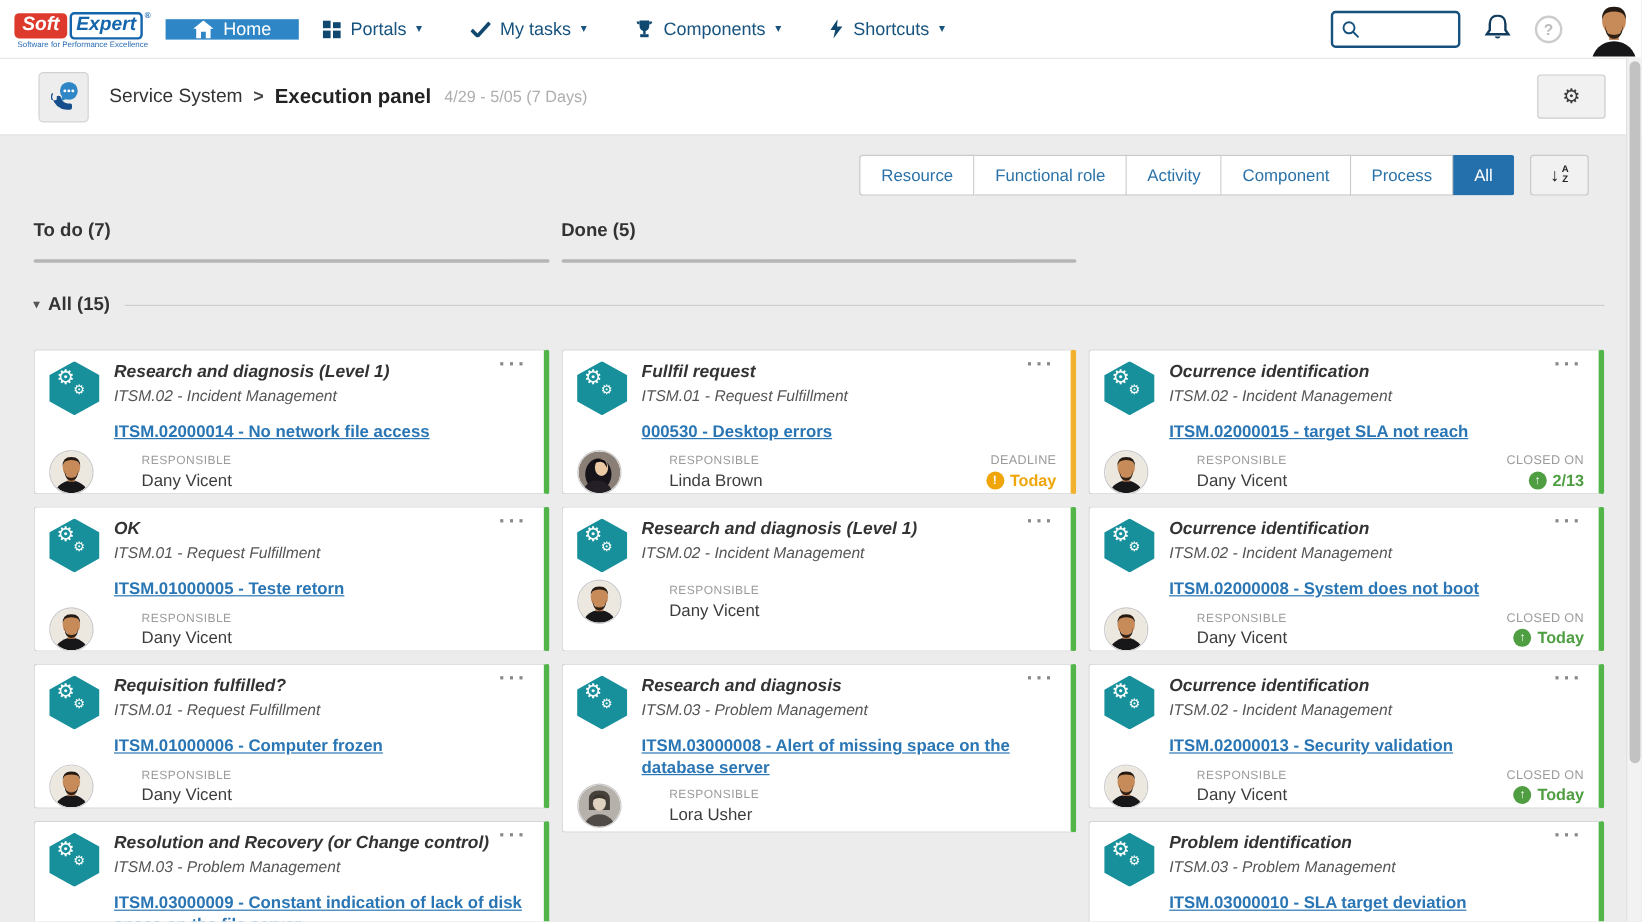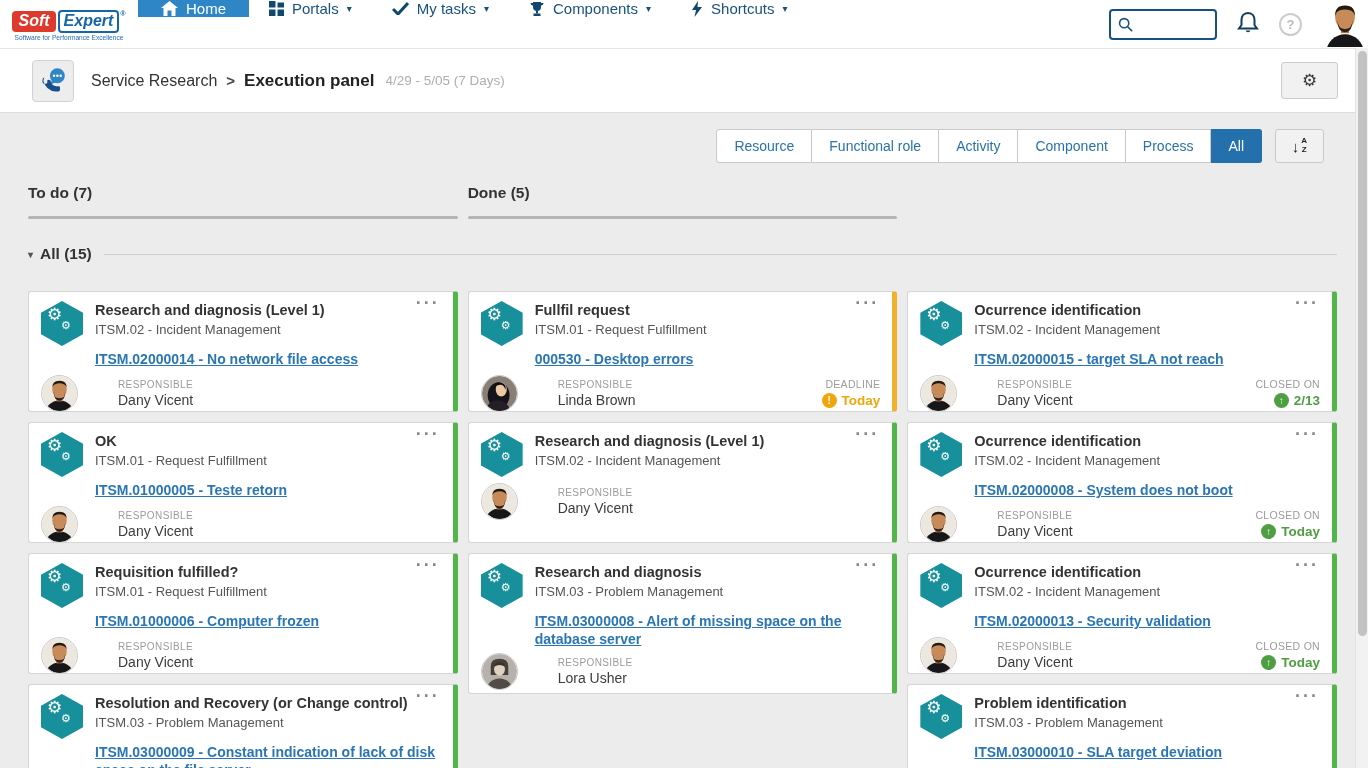--- a/index.html
+++ b/index.html
@@ -7,21 +7,21 @@
   .page { position:relative; width:1368px; height:768px; overflow:hidden; }
 
   
   .nav { position:absolute; top:0; left:0; right:0; height:48px; background:#fff; display:flex; align-items:stretch; z-index:5; }
   .logo { width:138px; display:flex; flex-direction:column; justify-content:center; align-items:center; padding-top:2px; }
   .logo-row { display:flex; align-items:center; font-style:italic; font-weight:bold; font-size:16px; }
   .logo-soft { background:#dd3a2d; color:#fff; padding:1px 6px 2px; border-radius:4px; }
   .logo-expert { color:#1565ad; border:2px solid #1565ad; background:#fff; padding:0 4px 1px; border-radius:4px; margin-left:2px; }
   .logo-reg { font-size:7px; color:#1565ad; align-self:flex-start; margin-left:1px; }
   .logo-tag { font-size:6.6px; color:#2a6db5; margin-top:1px; white-space:nowrap; }
-  .menu { display:flex; align-items:flex-start; }
+  .menu { display:flex; align-items:center; }
   .nav-item { display:flex; align-items:center; gap:8px; padding:0 20px; font-size:15px; color:#17537e; cursor:pointer; }
   .nav-item.active { background:#2e86c6; color:#fff; padding:0 23px; }
   .nav-item .caret { font-size:10px; color:inherit; }
   .nav-item svg { display:block; }
   .nav-right { margin-left:auto; display:flex; align-items:center; gap:20px; }
   .searchbox { width:108px; height:31px; border:2px solid #17527e; border-radius:4px; display:flex; align-items:center; padding:0 7px; gap:5px; background:#fff; }
   .searchbox input { border:0; outline:0; width:70px; font-size:13px; background:transparent; font-family:inherit; }
   .help-circle { width:23px; height:23px; border-radius:50%; border:2px solid #ccc; color:#bbb; font-size:13px; font-weight:bold; display:grid; place-items:center; }
   .nav-avatar { width:46px; height:48px; overflow:hidden; }
 
@@ -61,21 +61,21 @@
 
   
   .card { position:relative; background:#fff; border:1px solid #d6d6d6; border-right:5px solid #52b54a; border-radius:3px; padding:9px 12px 0; overflow:hidden; }
   .card.b-orange { border-right-color:#f2b02f; }
   .h120 { height:121px; } .h140 { height:141px; }
   .dots { position:absolute; top:1px; right:13px; color:#888; font-size:18px; font-weight:bold; letter-spacing:2px; cursor:pointer; }
   .card-head { display:flex; gap:12px; }
   .hex { width:42px; height:45px; flex:0 0 42px; background:#17909b; clip-path:polygon(50% 0,100% 26%,100% 74%,50% 100%,0 74%,0 26%); position:relative; }
   .hex .g1 { position:absolute; left:6px; top:5px; color:#fff; font-size:17px; line-height:1; }
   .hex .g2 { position:absolute; left:20px; top:19px; color:#fff; font-size:11px; line-height:1; }
-  .head-text { min-width:0; padding-right:26px; }
+  .head-text { min-width:0; padding-right:26px;font-style:italic; }
   .card-title { font-size:14.5px; font-weight:bold; color:#333; margin-top:1px; white-space:nowrap; overflow:hidden; }
   .card-proc { font-size:13px; color:#555; margin-top:4px; }
   .card-link { display:block; margin:5px 0 0 54px; font-size:14px; font-weight:bold; color:#2a76b5; text-decoration:underline; line-height:1.25; cursor:pointer; }
   .card-foot { display:flex; align-items:center; margin-top:6px;gap:24px; }
   .av { width:37px; height:37px; border-radius:50%; border:1px solid #c9c9c9; overflow:hidden; flex:0 0 37px; background:#fff; }
   .av svg { display:block; width:100%; height:100%; }
   .resp { margin-left:16px; }
   .resp-label { font-size:10px; color:#9b9b9b; letter-spacing:.4px; }
   .resp-name { font-size:14px; color:#3c3c3c; margin-top:2px; }
   .badge { margin-left:auto; text-align:right; }
@@ -218,21 +218,21 @@
     <div class="crumb-icon">
       <svg width="28" height="28" viewBox="0 0 32 32">
         <circle cx="21" cy="10" r="8.5" fill="#2e86c6"></circle>
         <polygon points="15,14 13,20 20,17" fill="#2e86c6"></polygon>
         <circle cx="17.2" cy="10" r="1.4" fill="#fff"></circle>
           <circle cx="21" cy="10" r="1.4" fill="#fff"></circle>
           <circle cx="24.8" cy="10" r="1.4" fill="#fff"></circle>
         <path d="M6 12 Q4 12 4 15 L4 17 Q4 19 6 19 L8 19 Q9.5 19 9.5 17.5 L9.5 15 Q11 14 13 15 Q14 21 20 22 L22.5 22 Q24 22 24 23.5 L24 26 Q24 28 22 28 L19 28 Q8 27 5 16 Z" fill="#174f8c"></path>
       </svg>
     </div>
-    <span class="crumb-parent">Service Research</span>
+    <span class="crumb-parent">Service System</span>
     <span class="crumb-sep">&gt;</span>
     <span class="crumb-current">Execution panel</span>
     <span class="crumb-range">4/29 - 5/05 (7 Days)</span>
     <button class="gear-btn">
         <span>⚙</span>
       </button>
   </div>
 
   <div class="content">
 

